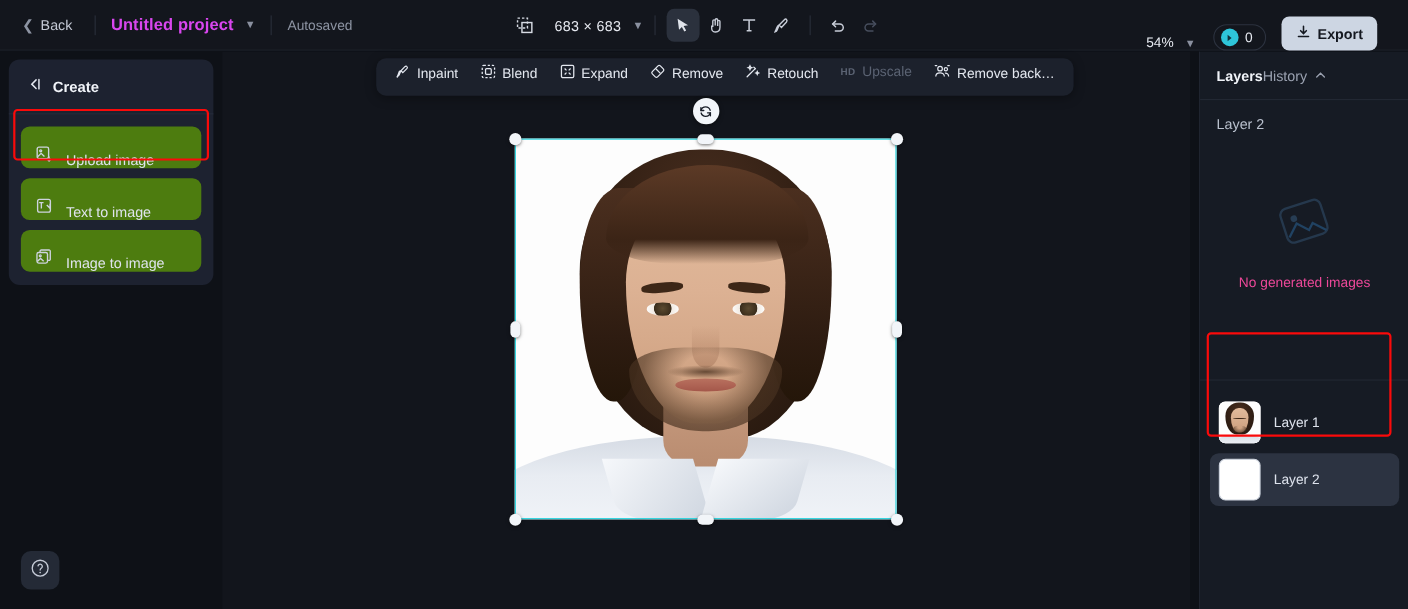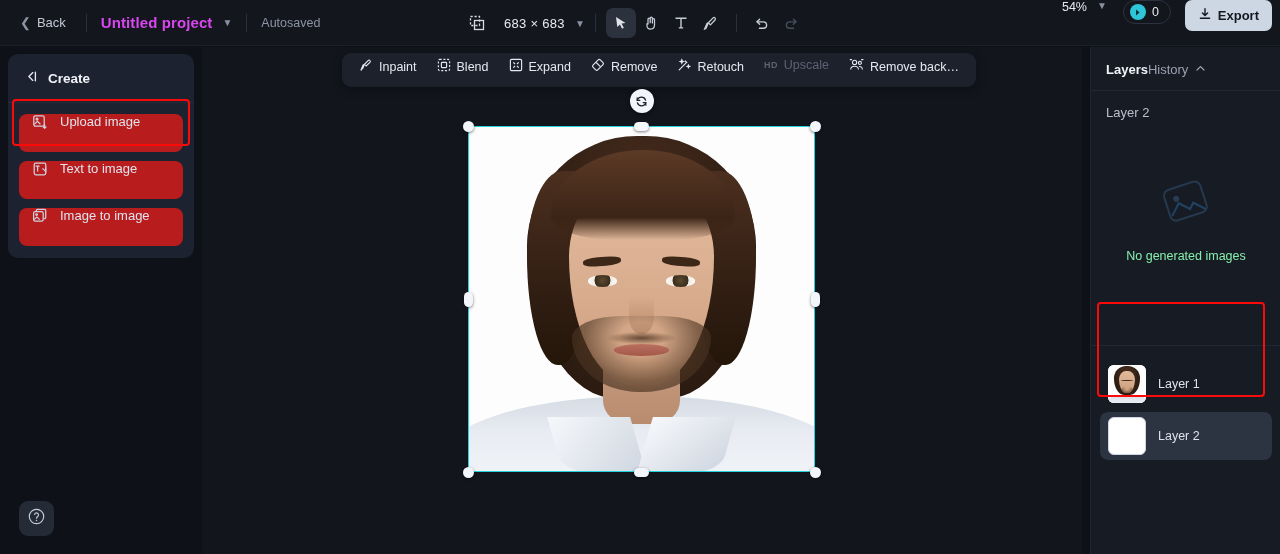--- a/index.html
+++ b/index.html
@@ -36,22 +36,22 @@
   .icon-btn {
     width: 30px; height: 30px; border-radius: 7px;
     display: flex; align-items: center; justify-content: center;
     cursor: pointer;
   }
   .icon-btn.active { background: #2b313d; }
   .size-label { color: #e7eaf1; font-size: 13px; margin: 0 0 0 12px; letter-spacing: .3px; }
   .sep { width: 1px; height: 18px; background: #2a2f3b; margin: 0 10px; }
 
   .tb-right {
-    position: absolute; right: 8px; top: 0; height: 46px;
-    display: flex; align-items: flex-start; gap: 0;
+    position: absolute; right: 28px; top: 0; height: 46px;
+    display: flex; align-items: flex-end; gap: 0;
   }
   .zoom-label { color: #e7eaf1; font-size: 12.5px; }
   .credits {
     display: flex; align-items: center; gap: 6px;
     border: 1px solid #2c323f; border-radius: 14px;
     padding: 3px 11px 3px 6px; margin-left: 16px; cursor: pointer;
   }
   .credit-dot {
     width: 16px; height: 16px; border-radius: 50%;
     background: #2ec5d9; display: flex; align-items: center; justify-content: center;
@@ -69,22 +69,22 @@
     position: absolute; left: 8px; top: 54px; width: 186px;
     background: #1d2230; border-radius: 10px; padding: 0 0 12px 0;
   }
   .sb-head {
     display: flex; align-items: center; gap: 9px;
     padding: 15px 16px 14px 16px; border-bottom: 1px solid #262c3b;
   }
   .sb-head-label { color: #f0f3f8; font-size: 13.5px; font-weight: bold; }
   .sb-items { padding: 11px 11px 0 11px; display: flex; flex-direction: column; gap: 9px; }
   .sb-item {
-    display: flex; align-items: flex-start; gap: 12px;
-    background: #b91c1c; border-radius: 8px;
+    display: flex; align-items: flex-end; gap: 12px;
+    background: #4d7c0f; border-radius: 8px;
     height: 38px; padding: 0 13px; cursor: pointer;
   }
   .sb-item-label { color: #dfe4ee; font-size: 13px; }
   .hl-box {
     position: absolute; border: 2.5px solid #fb0a0a; border-radius: 4px;
     pointer-events: none;
   }
   #hl-upload { left: 12px; top: 99px; width: 178px; height: 47px; }
 
   .help-btn {
@@ -208,21 +208,21 @@
     display: flex; align-items: center; justify-content: flex-start;
     padding: 15px 15px 13px 15px; border-bottom: 1px solid #222833;
   }
   .rp-tab { color: #f0f3f8; font-size: 13px; font-weight: bold; cursor: pointer; }
   .rp-tab.inactive { color: #9aa1b0; font-weight: normal; display: flex; align-items: center; gap: 7px; }
   .rp-layer2-label { color: #b9c0cd; font-size: 13px; padding: 14px 15px 0 15px; }
   .empty {
     position: absolute; left: 0; top: 130px; width: 190px;
     display: flex; flex-direction: column; align-items: center; gap: 16px;
   }
-  .empty-text { color: #86efac; font-size: 12.5px; }
+  .empty-text { color: #ec4899; font-size: 12.5px; }
 
   .layers-list {
     position: absolute; left: 0; top: 298px; width: 190px;
     border-top: 1px solid #222833;
     padding: 14px 9px 0 9px; display: flex; flex-direction: column; gap: 4px;
   }
   .layer-row {
     display: flex; align-items: center; gap: 12px;
     border-radius: 8px; padding: 5px 8px; cursor: pointer;
   }

